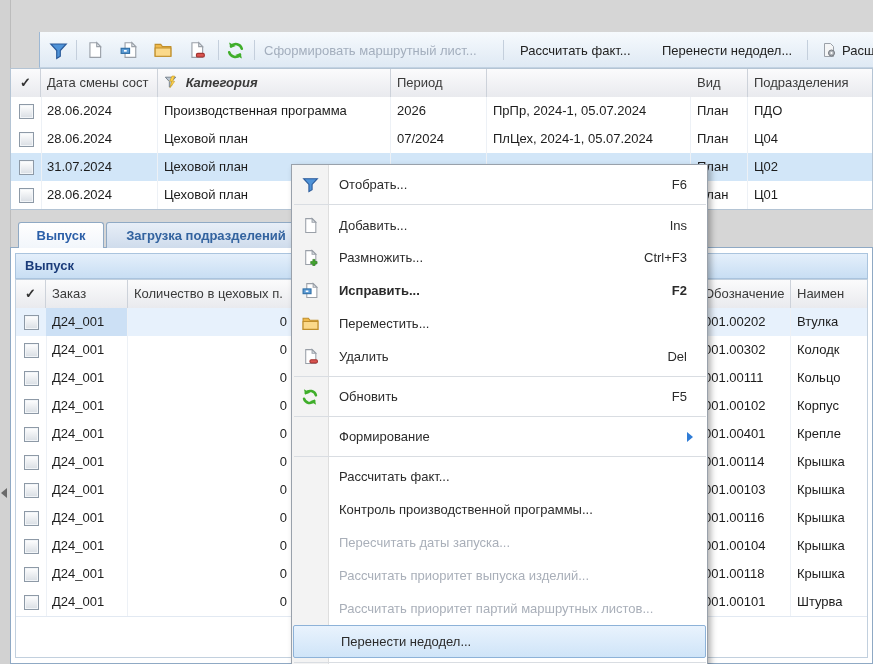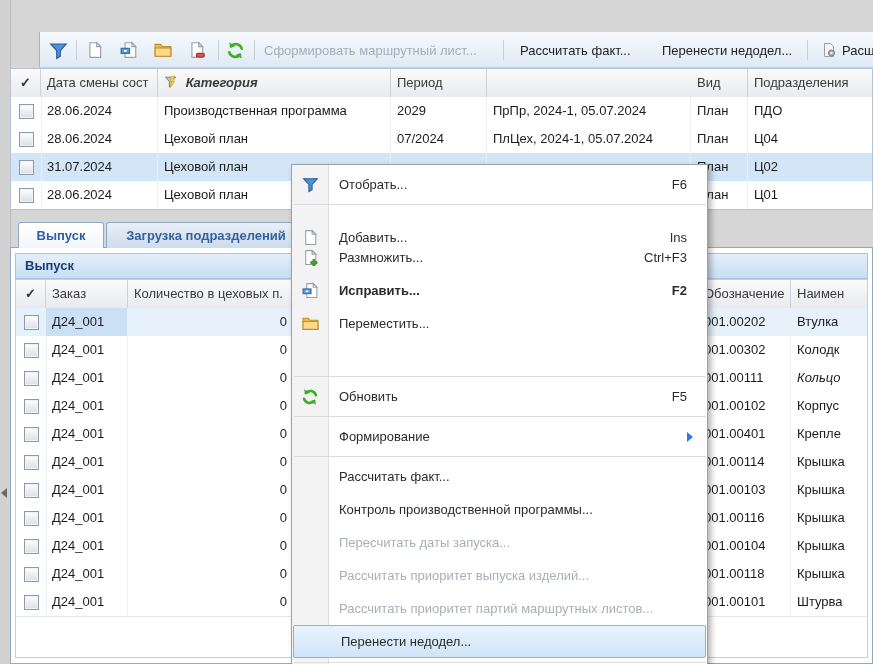--- a/index.html
+++ b/index.html
@@ -168,21 +168,21 @@
         <div class="hcell" style="left:680px;width:57px;">Вид</div>
         <div class="hcell" style="left:737px;width:126px;border-right:none;">Подразделения</div>
       </div>
 
       <div class="grow" style="top:28px;width:863px;">
         <div class="cbwrap" style="left:0;">
             <span class="cb"></span>
           </div>
         <div class="cell" style="left:30px;width:117px;">28.06.2024</div>
         <div class="cell" style="left:147px;width:233px;">Производственная программа</div>
-        <div class="cell" style="left:380px;width:96px;">2029</div>
+        <div class="cell" style="left:380px;width:96px;">2026</div>
         <div class="cell" style="left:476px;width:204px;">ПрПр, 2024-1, 05.07.2024</div>
         <div class="cell" style="left:680px;width:57px;">План</div>
         <div class="cell" style="left:737px;width:126px;border-right:none;">ПДО</div>
       </div>
       <div class="grow" style="top:56px;width:863px;">
         <div class="cbwrap" style="left:0;">
             <span class="cb"></span>
           </div>
         <div class="cell" style="left:30px;width:117px;">28.06.2024</div>
         <div class="cell" style="left:147px;width:233px;">Цеховой план</div>
@@ -252,21 +252,21 @@
         <div class="cell" style="left:775px;width:78px;border-right:none;">Колодк</div>
       </div>
       <div class="grow" style="top:84px;width:853px;">
         <div class="cbwrap" style="left:0;">
             <span class="cb"></span>
           </div>
         <div class="cell" style="left:30px;width:82px;">Д24_001</div>
         <div class="cell num" style="left:112px;width:168px;">0</div>
         <div class="cell" style="left:280px;width:402px;"></div>
         <div class="cell" style="left:682px;width:93px;">001.00111</div>
-        <div class="cell" style="left:775px;width:78px;border-right:none;font-style:italic;">Кольцо</div>
+        <div class="cell" style="left:775px;width:78px;border-right:none;">Кольцо</div>
       </div>
       <div class="grow" style="top:112px;width:853px;">
         <div class="cbwrap" style="left:0;">
             <span class="cb"></span>
           </div>
         <div class="cell" style="left:30px;width:82px;">Д24_001</div>
         <div class="cell num" style="left:112px;width:168px;">0</div>
         <div class="cell" style="left:280px;width:402px;"></div>
         <div class="cell" style="left:682px;width:93px;">001.00102</div>
         <div class="cell" style="left:775px;width:78px;border-right:none;">Корпус</div>
@@ -351,21 +351,21 @@
       <span class="ic">
           <svg width="17" height="17" viewBox="0 0 16 16">
             <path d="M1.5 2.5h13l-5 5.5v4.8l-3 1.9V8z" fill="#4f93d8" stroke="#2a5a9a"></path>
           </svg>
         </span>
       <span class="lbl">Отобрать...</span>
       <span class="sc">F6</span>
     </div>
     <div class="msep" style="top:36px;"></div>
 
-    <div class="mi" style="top:56px;">
+    <div class="mi" style="top:44px;">
       <span class="ic">
           <svg width="17" height="17" viewBox="0 0 16 16">
             <path d="M3.5 1.5h6l3.5 3.5v9.5H3.5z" fill="#fff" stroke="#9aa0a8"></path>
             <path d="M9.5 1.5v3.5H13z" fill="#e9edf1" stroke="#9aa0a8"></path>
           </svg>
         </span>
       <span class="lbl">Добавить...</span>
       <span class="sc">Ins</span>
     </div>
 
@@ -397,20 +397,31 @@
     <div class="mi" style="top:142px;">
       <span class="ic">
           <svg width="17" height="17" viewBox="0 0 16 16">
             <path d="M1 3h5l1.5 2H15v8.5H1z" fill="#f0b94a" stroke="#c08f2c"></path>
             <path d="M1 6.2h14v7.3H1z" fill="#fbd98a" stroke="#c08f2c"></path>
           </svg>
         </span>
       <span class="lbl">Переместить...</span>
     </div>
 
+    <div class="mi" style="top:175px;">
+      <span class="ic">
+          <svg width="17" height="17" viewBox="0 0 16 16">
+            <path d="M3.5 1.5h6l3.5 3.5v9.5H3.5z" fill="#fff" stroke="#9aa0a8"></path>
+            <path d="M9.5 1.5v3.5H13z" fill="#e9edf1" stroke="#9aa0a8"></path>
+            <rect x="7.5" y="11" width="7" height="3.2" rx="1.2" fill="#d9534f" stroke="#a33330"></rect>
+          </svg>
+        </span>
+      <span class="lbl">Удалить</span>
+      <span class="sc">Del</span>
+    </div>
     <div class="msep" style="top:208px;"></div>
 
     <div class="mi" style="top:215px;">
       <span class="ic">
           <svg width="18" height="18" viewBox="0 0 16 16">
             <path d="M13.3 6.5A5.3 5.3 0 0 0 4.2 4.4" fill="none" stroke="#3fae2a" stroke-width="2.2" stroke-linecap="round"></path>
             <path d="M2.6 1.2l1.2 4.6 4.4-1.6z" fill="#3fae2a"></path>
             <path d="M2.7 9.5a5.3 5.3 0 0 0 9.1 2.1" fill="none" stroke="#3fae2a" stroke-width="2.2" stroke-linecap="round"></path>
             <path d="M13.4 14.8l-1.2-4.6-4.4 1.6z" fill="#3fae2a"></path>
           </svg>

